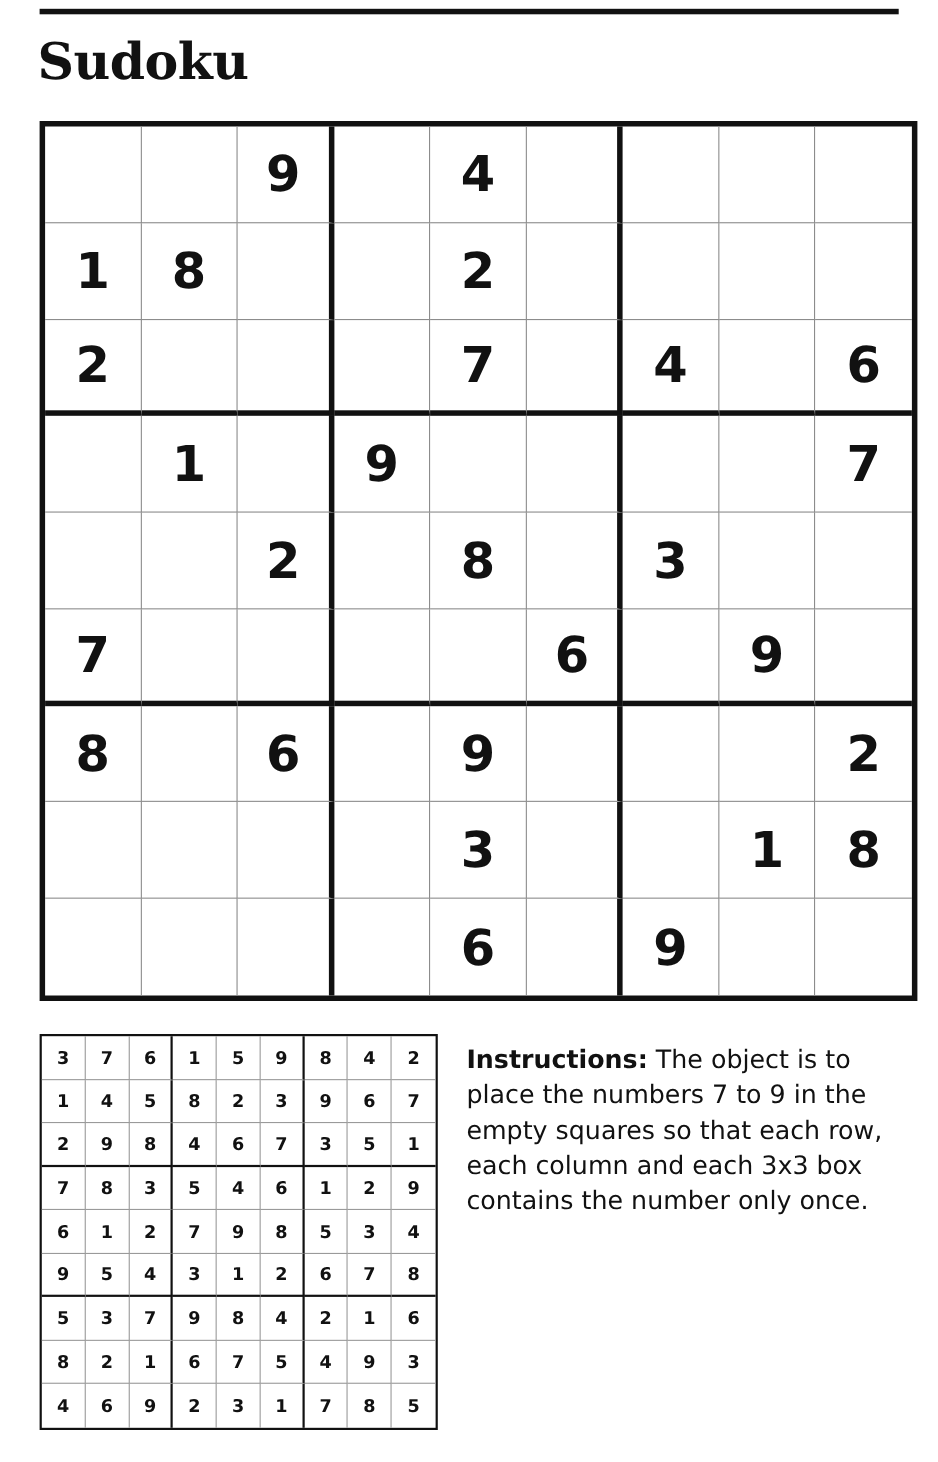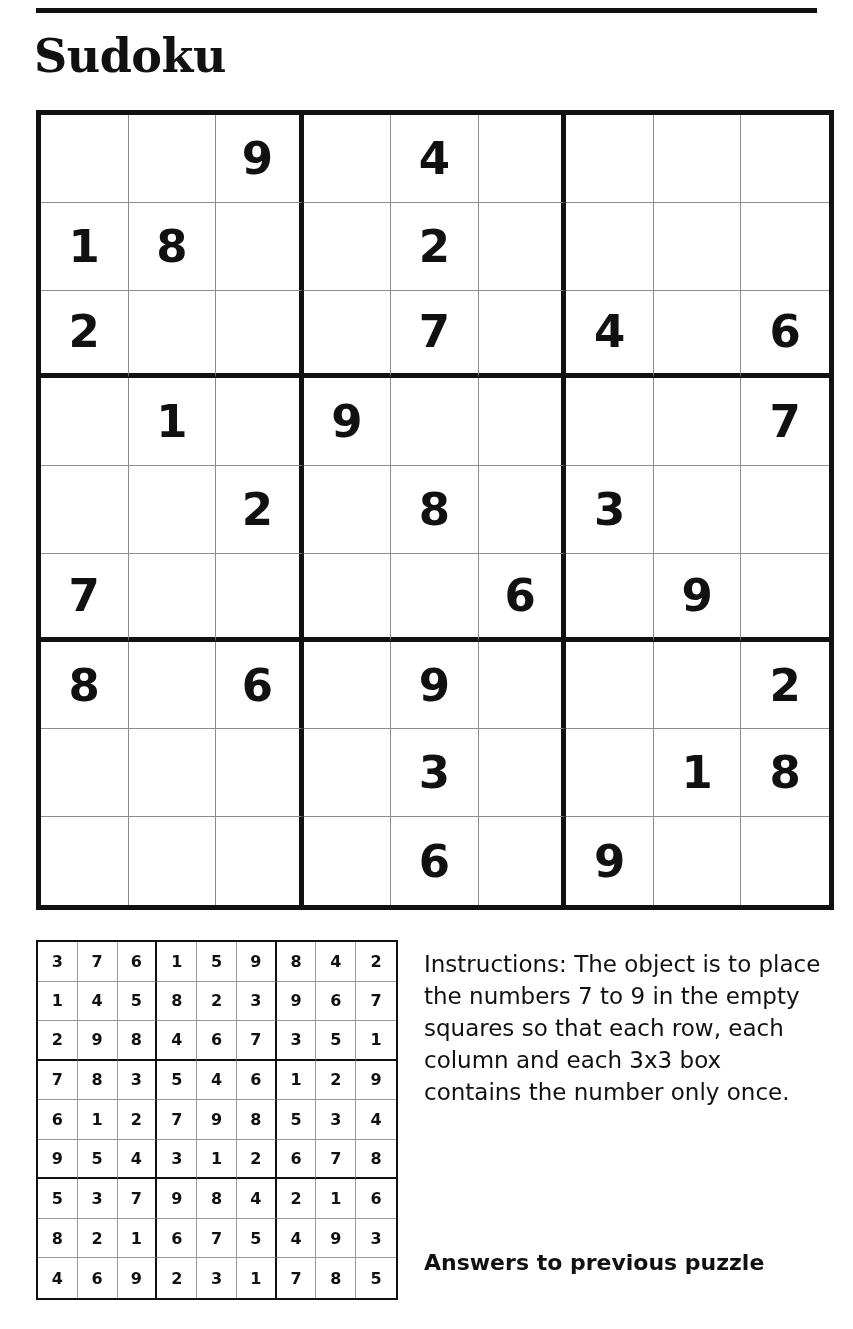--- a/index.html
+++ b/index.html
@@ -116,21 +116,21 @@
     position: absolute;
     left: 424px;
     top: 948px;
     width: 400px;
     font-family: "DejaVu Sans", sans-serif;
     font-size: 23px;
     line-height: 32px;
     color: #111111;
   }
   .instructions .lead {
-    font-weight: normal;
+    font-weight: bold;
   }
   .answers-caption {
     position: absolute;
     left: 424px;
     top: 1250px;
     width: 400px;
     font-family: "DejaVu Sans", sans-serif;
     font-weight: bold;
     font-size: 22px;
     color: #111111;
@@ -314,15 +314,14 @@
         <div class="acell row9 col7">7</div>
         <div class="acell row9 col8">8</div>
         <div class="acell row9 col9">5</div>
       </div>
   </div>
 
   <div class="instructions">
     <span class="lead">Instructions:</span><span> The object is to place the numbers 7 to 9 in the empty squares so that each row, each column and each 3x3 box contains the number only once.</span>
   </div>
 
-  <div class="answers-caption">Answers to previous puzzle</div>
 
 </div>
 
 </body></html>

